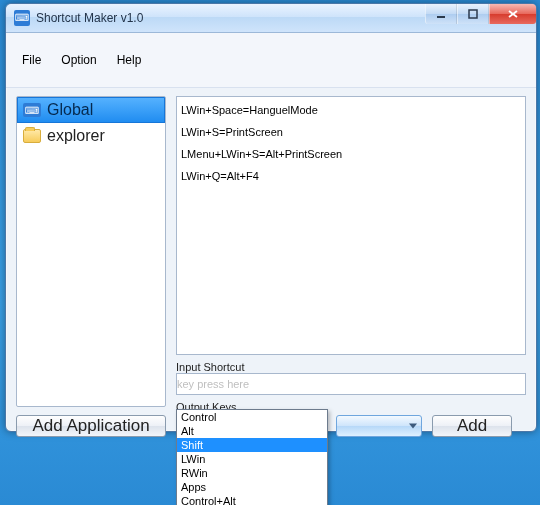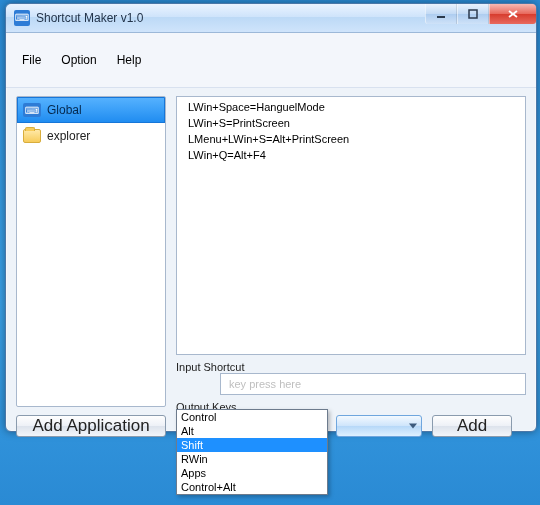--- a/index.html
+++ b/index.html
@@ -143,57 +143,56 @@
   .icon-folder {
     width:18px;height:14px;border-radius:2px;
     background:linear-gradient(to bottom,#ffe9a8,#f7cc5b);
     border:1px solid #d8ad3c; box-sizing:border-box;
     position:relative;
   }
   .icon-folder::before{
     content:""; position:absolute; left:1px; top:-3px; width:8px;height:3px;
     background:#f7cc5b;border:1px solid #d8ad3c; border-bottom:none; border-radius:2px 2px 0 0;
   }
-  .app-list-item .label { font-size: 12px; color:#222; }
+  .app-list-item .label { font-size: 16px; color:#222; }
   .add-app-btn {
     margin-top: 8px;
     height: 22px;
   }
 
   
   .right-col {
     flex: 1;
     display: flex;
     flex-direction: column;
     min-width: 0;
   }
   .shortcut-view {
     flex: 1;
     background: #fff;
     border: 1px solid #a8b8cd;
-    padding: 2px 11px;
+    padding: 2px 4px;
     font-family: Tahoma, sans-serif;
     font-size: 11px;
-    line-height: 16px;
+    line-height: 22px;
     white-space: pre;
     overflow: auto;
   }
   .field-label {
     margin-top: 6px;
     font-size: 11px;
     color: #222;
   }
   .text-input {
     height: 20px;
     border: 1px solid #a8b8cd;
     background: #fff;
-    padding: 0 8px;
+    padding: 0 0;
     font-size: 11px;
     color:#333;
-    margin-left:44px;
   }
   .text-input::placeholder { color:#bfbfbf; }
   .out-row {
     display: flex;
     gap: 10px;
     margin-top: 2px;
     align-items: center;
   }
   .combo {
     position: relative;
@@ -331,20 +330,21 @@
           </button>
         </div>
       </div>
 
     </div>
 
     <div class="dropdown" id="dropdown">
         <div class="opt">Control</div>
         <div class="opt">Alt</div>
         <div class="opt hl">Shift</div>
+        <div class="opt">LWin</div>
         <div class="opt">RWin</div>
         <div class="opt">Apps</div>
         <div class="opt">Control+Alt</div>
       </div>
 
   </div>
 
 </div>
 
 </body></html>

